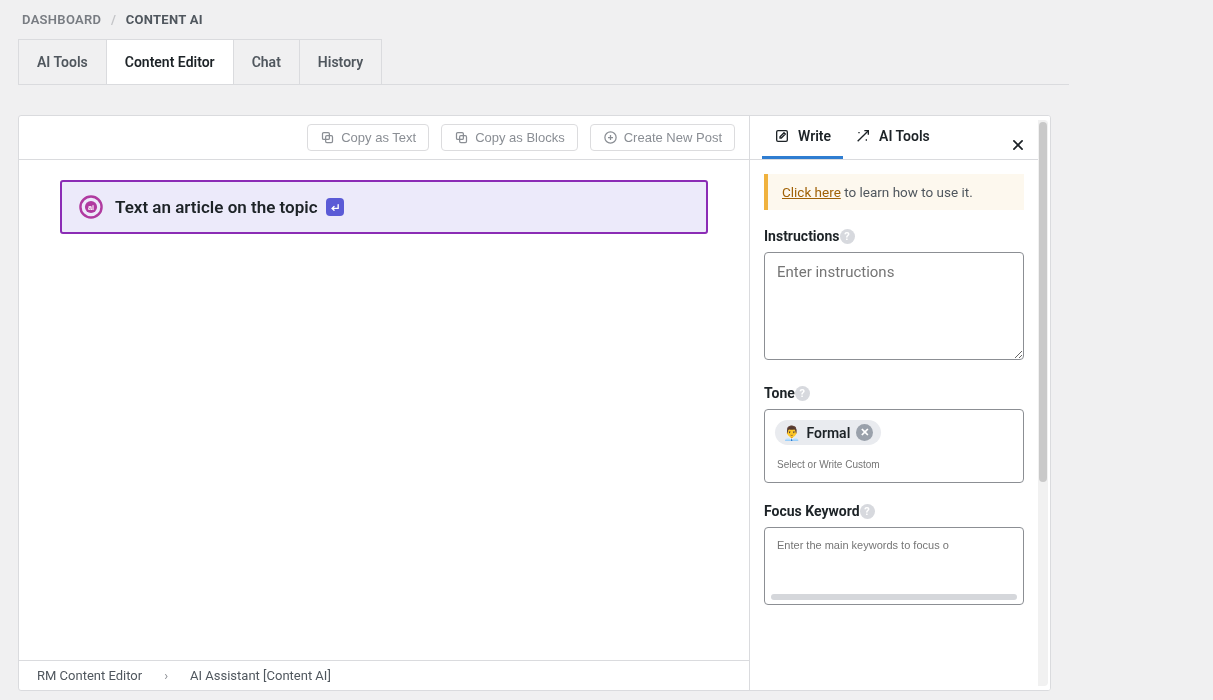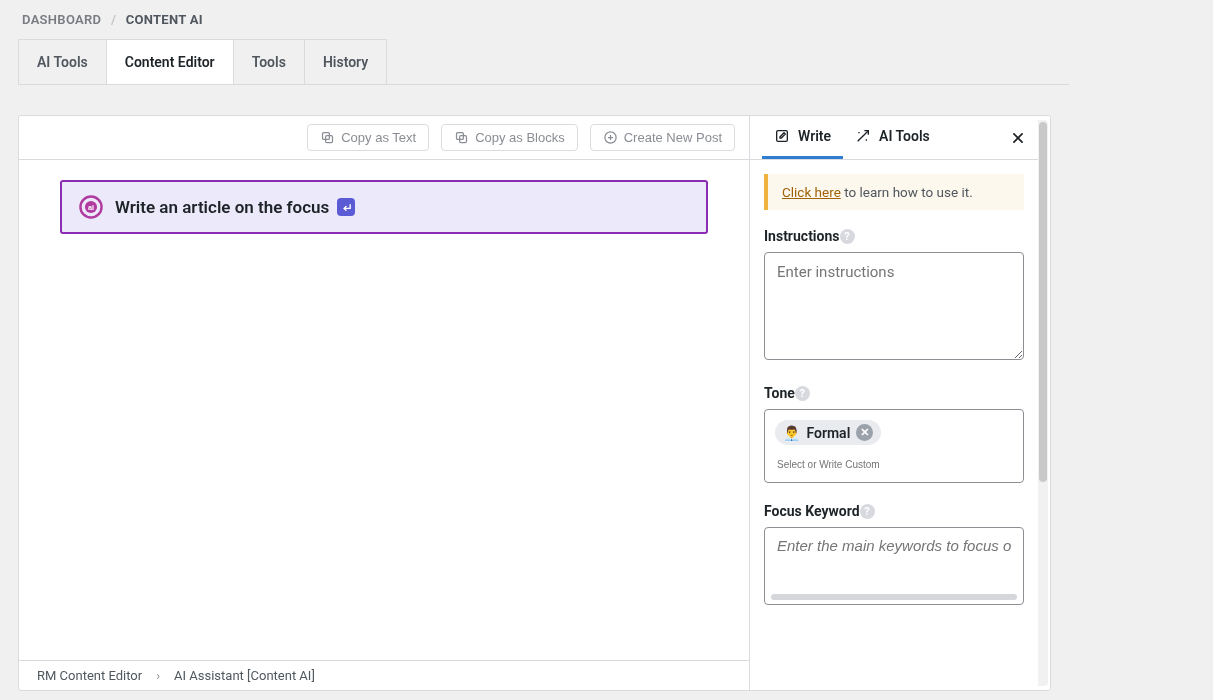--- a/index.html
+++ b/index.html
@@ -29,29 +29,29 @@
 
   
   .editor-body { flex:1; padding:20px 40px; overflow:auto; }
   .ai-card { display:flex; align-items:center; gap:11px; border:2px solid #8b2cb5; background:#eceafa; padding:12px 16px; border-radius:3px; max-width:648px; margin:0 auto; }
   .ai-icon { width:26px; height:26px; }
   .ai-text { font-size:17px; font-weight:600; color:#1d2327; display:flex; align-items:center; gap:8px; }
   .enter-badge { width:18px; height:18px; border-radius:4px; background:#5b5bd6; display:inline-flex; align-items:center; justify-content:center; }
   .enter-badge svg { width:11px; height:11px; }
 
   
-  .editor-footer { height:30px; border-top:1px solid #dadbde; display:flex; align-items:center; padding:0 18px; font-size:13px; color:#50575e; gap:14px; }
+  .editor-footer { height:30px; border-top:1px solid #dadbde; display:flex; align-items:center; padding:0 18px; font-size:13px; color:#50575e; gap:22px; }
   .editor-footer .chev { color:#8c8f94; }
 
   
   .side-inner { flex:1; display:flex; flex-direction:column; position:relative; padding-right:12px; }
   .side-scrollbar { position:absolute; top:6px; right:3px; width:8px; height:360px; background:#c9c9c9; border-radius:4px; }
   .side-scrollbar-track { position:absolute; top:4px; right:2px; width:10px; bottom:4px; background:#f1f1f1; border-top-right-radius:4px; border-bottom-right-radius:4px; }
 
-  .side-tabs { display:flex; align-items:center; border-bottom:1px solid #dadbde; height:44px; padding:0 0 0 12px; position:relative; }
+  .side-tabs { display:flex; align-items:flex-end; border-bottom:1px solid #dadbde; height:44px; padding:0 0 0 12px; position:relative; }
   .stab { display:flex; align-items:center; gap:8px; padding:0 12px; height:100%; font-weight:600; color:#1d2327; cursor:pointer; border-bottom:3px solid transparent; }
   .stab.active { border-bottom-color:#2f7dd1; }
   .side-close { margin-left:auto; margin-right:6px; width:28px; height:28px; display:flex; align-items:center; justify-content:center; cursor:pointer; font-size:18px; color:#1d2327; }
 
   .side-content { padding:14px 14px 20px 14px; overflow:auto; flex:1; }
   .tip-box { border-left:4px solid #f0b23e; background:#fdf8ee; padding:10px 14px; font-size:13.5px; color:#50575e; margin-bottom:18px; }
   .tip-box a { color:#a16207; text-decoration:underline; }
 
   .field-label { font-weight:700; font-size:14px; color:#1d2327; display:flex; align-items:center; margin-bottom:8px; }
   .help-dot { width:15px; height:15px; border-radius:50%; background:#d7d9de; color:#fff; display:inline-flex; align-items:center; justify-content:center; font-size:11px; font-weight:700; }
@@ -60,40 +60,40 @@
   .ta::placeholder { color:#757575; }
   .instructions-ta { height:108px; }
 
   .multi-box { border:1px solid #8c8f94; border-radius:4px; padding:10px 10px 10px 10px; margin-bottom:20px; }
   .tone-row { display:flex; flex-wrap:wrap; gap:8px; margin-bottom:10px; }
   .chip { display:inline-flex; align-items:center; gap:6px; background:#e9ebef; border-radius:14px; padding:4px 8px 4px 8px; font-size:14px; font-weight:600; color:#1d2327; }
   .chip .x { width:17px; height:17px; border-radius:50%; background:#9aa1ab; color:#fff; display:inline-flex; align-items:center; justify-content:center; font-size:11px; font-weight:700; cursor:pointer; }
   .multi-input { border:none; outline:none; font-size:10px; color:#787c82; width:100%; padding:2px 2px; }
 
   .keyword-box { border:1px solid #8c8f94; border-radius:4px; padding:8px 10px; height:78px; overflow:hidden; position:relative;}
-  .keyword-input { border:none; outline:none; font-size:15px; color:#787c82; width:100%; white-space:nowrap;font-style:italic;}
+  .keyword-input { border:none; outline:none; font-size:11px; color:#787c82; width:100%; white-space:nowrap;}
   .kw-fake-scroll { position:absolute; left:6px; right:6px; bottom:4px; height:6px; background:#d5d7db; border-radius:3px; }
 
   svg { flex:0 0 auto; }
 </style>
 </head>
 <body>
 
 <div class="page">
 
   <div class="breadcrumbs">
     <a href="#">DASHBOARD</a>
     <span class="sep">/</span>
     <span class="current">CONTENT AI</span>
   </div>
 
   <div class="top-tabs">
     <div class="top-tab">AI Tools</div>
     <div class="top-tab active">Content Editor</div>
-    <div class="top-tab">Tools</div>
+    <div class="top-tab">Chat</div>
     <div class="top-tab">History</div>
   </div>
 
   <div class="main-wrap">
 
     <div class="editor-col">
 
       <div class="editor-toolbar">
         <button class="tb-btn">
           <svg viewBox="0 0 24 24" fill="none" stroke="#8a8e94" stroke-width="2">
@@ -121,21 +121,21 @@
 
       <div class="editor-body">
         <div class="ai-card">
 
           <svg class="ai-icon" viewBox="0 0 32 32">
             <circle cx="16" cy="16" r="13" fill="none" stroke="#b03aa0" stroke-width="3"></circle>
             <circle cx="16" cy="16" r="7.5" fill="#b03aa0"></circle>
             <text x="16" y="19.5" text-anchor="middle" font-size="9" font-weight="700" fill="#fff" font-family="Arial">ai</text>
           </svg>
           <div class="ai-text">
-            <span>Write an article on the focus</span>
+            <span>Text an article on the topic</span>
             <span class="enter-badge">
               <svg viewBox="0 0 24 24" fill="none" stroke="#fff" stroke-width="3" stroke-linecap="round" stroke-linejoin="round">
                   <polyline points="20 6 20 14 7 14"></polyline>
                   <polyline points="11 10 7 14 11 18"></polyline>
                 </svg>
             </span>
           </div>
         </div>
       </div>
 

